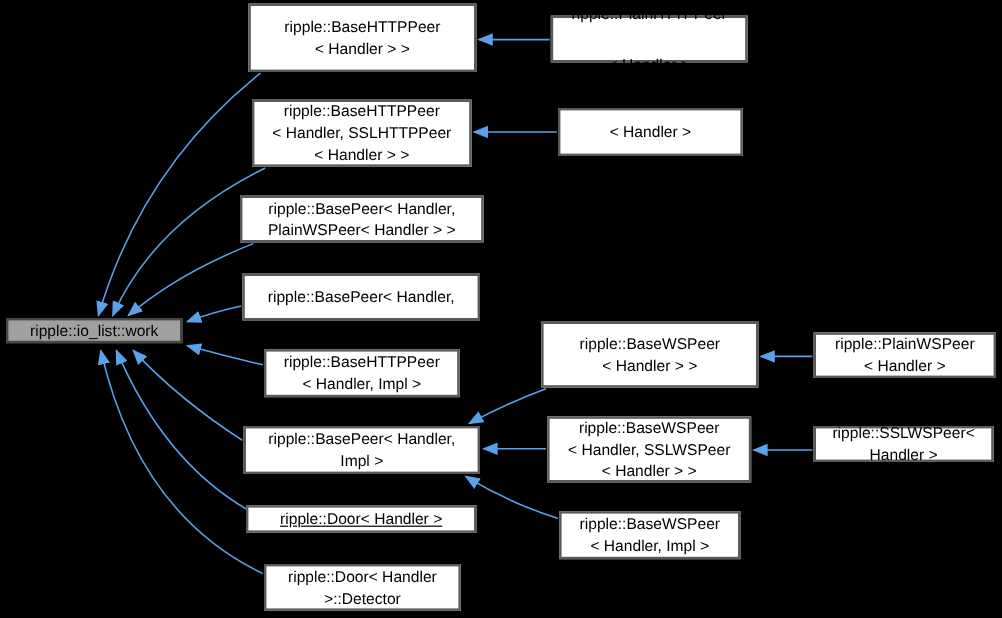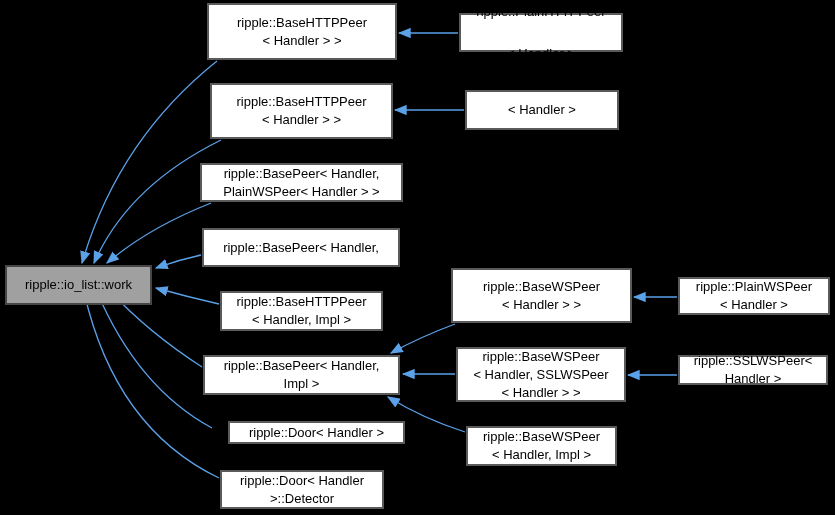--- a/index.html
+++ b/index.html
@@ -75,33 +75,34 @@
         <path class="edge" d="M458,33 L399,33" stroke="#5aa1e8" marker-end="url(#arrowhead)"></path>
         <path class="edge" d="M464,110 L395,110" stroke="#5aa1e8" marker-end="url(#arrowhead)"></path>
         <path class="edge" d="M677,297 L634,297" stroke="#5aa1e8" marker-end="url(#arrowhead)"></path>
         <path class="edge" d="M677,375 L628,375" stroke="#5aa1e8" marker-end="url(#arrowhead)"></path>
         <path class="edge" d="M455,324 Q420,337 391,353" stroke="#5aa1e8" marker-end="url(#arrowhead)"></path>
         <path class="edge" d="M455,374 L403,374" stroke="#5aa1e8" marker-end="url(#arrowhead)"></path>
         <path class="edge" d="M465,432 Q424,419 388,397" stroke="#5aa1e8" marker-end="url(#arrowhead)"></path>
       </g>
   </svg>
   <div id="node-layer">
-      <div class="node highlight" style="left: 5px; top: 265px; width: 147px; height: 40px; justify-content: center;">
+      <div class="node highlight" style="left: 5px; top: 265px; width: 147px; height: 21px; justify-content: center;">
         <span class="label-line">ripple::io_list::work</span>
       </div>
       <div class="node" style="left: 207px; top: 3px; width: 190px; height: 57px;">
         <span class="label-line">ripple::BaseHTTPPeer</span>
         <span class="label-line">&lt; Handler &gt; &gt;</span>
       </div>
       <div class="node" style="left: 459px; top: 13px; width: 164px; height: 39px; gap: 24px;">
         <span class="label-line">ripple::PlainHTTPPeer</span>
         <span class="label-line">&lt; Handler &gt;</span>
       </div>
       <div class="node" style="left: 210px; top: 83px; width: 183px; height: 56px;">
         <span class="label-line">ripple::BaseHTTPPeer</span>
+        <span class="label-line">&lt; Handler, SSLHTTPPeer</span>
         <span class="label-line">&lt; Handler &gt; &gt;</span>
       </div>
       <div class="node" style="left: 465px; top: 90px; width: 154px; height: 40px;">
         <span class="label-line">&lt; Handler &gt;</span>
       </div>
       <div class="node" style="left: 200px; top: 163px; width: 203px; height: 39px;">
         <span class="label-line">ripple::BasePeer&lt; Handler,</span>
         <span class="label-line">PlainWSPeer&lt; Handler &gt; &gt;</span>
       </div>
       <div class="node" style="left: 202px; top: 228px; width: 198px; height: 39px;">
@@ -125,21 +126,21 @@
       </div>
       <div class="node" style="left: 456px; top: 347px; width: 170px; height: 55px;">
         <span class="label-line">ripple::BaseWSPeer</span>
         <span class="label-line">&lt; Handler, SSLWSPeer</span>
         <span class="label-line">&lt; Handler &gt; &gt;</span>
       </div>
       <div class="node" style="left: 678px; top: 355px; width: 150px; height: 30px;">
         <span class="label-line">ripple::SSLWSPeer&lt;</span>
         <span class="label-line">Handler &gt;</span>
       </div>
-      <div class="node" style="left: 228px; top: 421px; width: 177px; height: 23px;">
+      <div class="node" style="left: 205px; top: 421px; width: 192px; height: 23px; text-decoration: underline;">
         <span class="label-line">ripple::Door&lt; Handler &gt;</span>
       </div>
       <div class="node" style="left: 466px; top: 426px; width: 151px; height: 40px;">
         <span class="label-line">ripple::BaseWSPeer</span>
         <span class="label-line">&lt; Handler, Impl &gt;</span>
       </div>
       <div class="node" style="left: 220px; top: 470px; width: 164px; height: 39px;">
         <span class="label-line">ripple::Door&lt; Handler</span>
         <span class="label-line">&gt;::Detector</span>
       </div>

